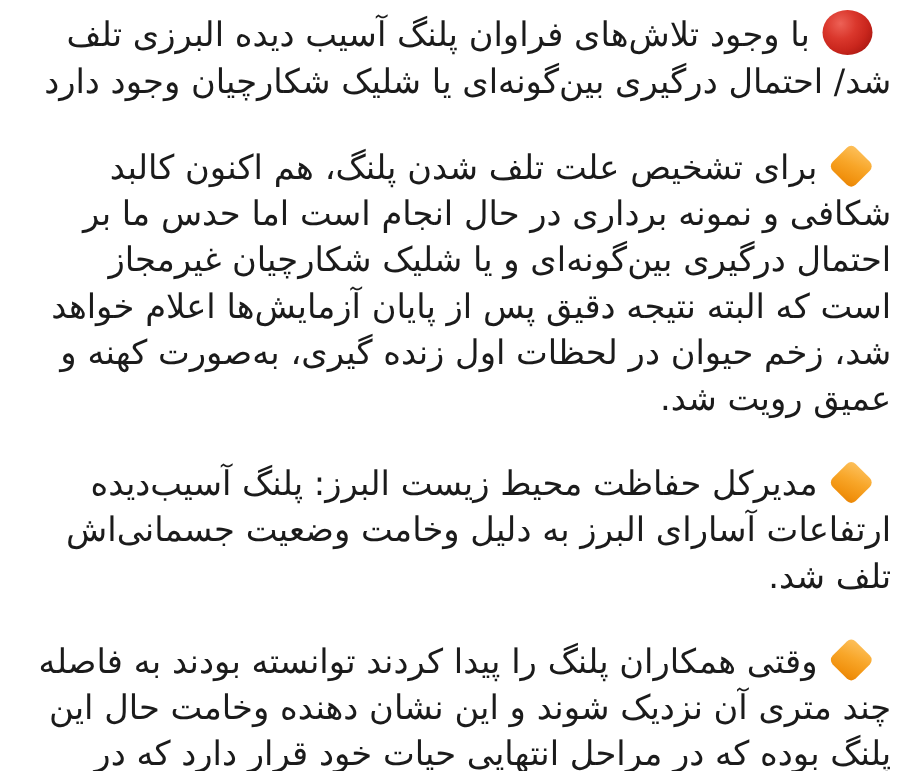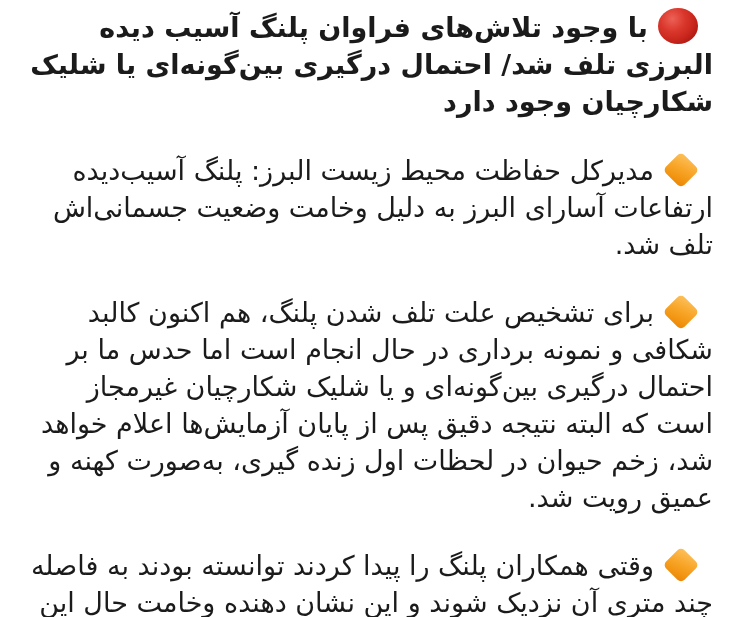--- a/index.html
+++ b/index.html
@@ -15,21 +15,21 @@
     color: #1b1b1b;
     direction: rtl;
   }
   .article {
     padding: 8px 24px 0 22px;
   }
   .headline {
     margin: 0 0 32px 0;
     font-size: 27px;
     line-height: 37px;
-    font-weight: 700;
+    font-weight: 400;
     text-align: right;
   }
   .para {
     margin: 0 0 31px 0;
     font-size: 27px;
     line-height: 37px;
     font-weight: 400;
     text-align: right;
   }
   .para:last-child {
@@ -70,24 +70,24 @@
 </head>
 <body>
 
 <div class="article">
 
   <p class="headline">
     <span class="red-circle"></span><span>با وجود تلاش‌های فراوان پلنگ آسیب دیده البرزی تلف شد/ احتمال درگیری بین‌گونه‌ای یا شلیک شکارچیان وجود دارد</span>
   </p>
 
   <p class="para">
-    <span class="diamond-wrap"></span><span>مدیرکل حفاظت محیط زیست البرز: پلنگ آسیب‌دیده ارتفاعات آسارای البرز به دلیل وخامت وضعیت جسمانی‌اش تلف شد.</span>
+    <span class="diamond-wrap"></span><span>برای تشخیص علت تلف شدن پلنگ، هم اکنون کالبد شکافی و نمونه برداری در حال انجام است اما حدس ما بر احتمال درگیری بین‌گونه‌ای و یا شلیک شکارچیان غیرمجاز است که البته نتیجه دقیق پس از پایان آزمایش‌ها اعلام خواهد شد، زخم حیوان در لحظات اول زنده گیری، به‌صورت کهنه و عمیق رویت شد.</span>
   </p>
 
   <p class="para">
-    <span class="diamond-wrap"></span><span>برای تشخیص علت تلف شدن پلنگ، هم اکنون کالبد شکافی و نمونه برداری در حال انجام است اما حدس ما بر احتمال درگیری بین‌گونه‌ای و یا شلیک شکارچیان غیرمجاز است که البته نتیجه دقیق پس از پایان آزمایش‌ها اعلام خواهد شد، زخم حیوان در لحظات اول زنده گیری، به‌صورت کهنه و عمیق رویت شد.</span>
+    <span class="diamond-wrap"></span><span>مدیرکل حفاظت محیط زیست البرز: پلنگ آسیب‌دیده ارتفاعات آسارای البرز به دلیل وخامت وضعیت جسمانی‌اش تلف شد.</span>
   </p>
 
   <p class="para">
     <span class="diamond-wrap"></span><span>وقتی همکاران پلنگ را پیدا کردند توانسته بودند به فاصله چند متری آن نزدیک شوند و این نشان دهنده وخامت حال این پلنگ بوده که در مراحل انتهایی حیات خود قرار دارد که در اصطلاح علمی به آن end stage می گویند.</span>
   </p>
 
 </div>
 
 </body></html>

